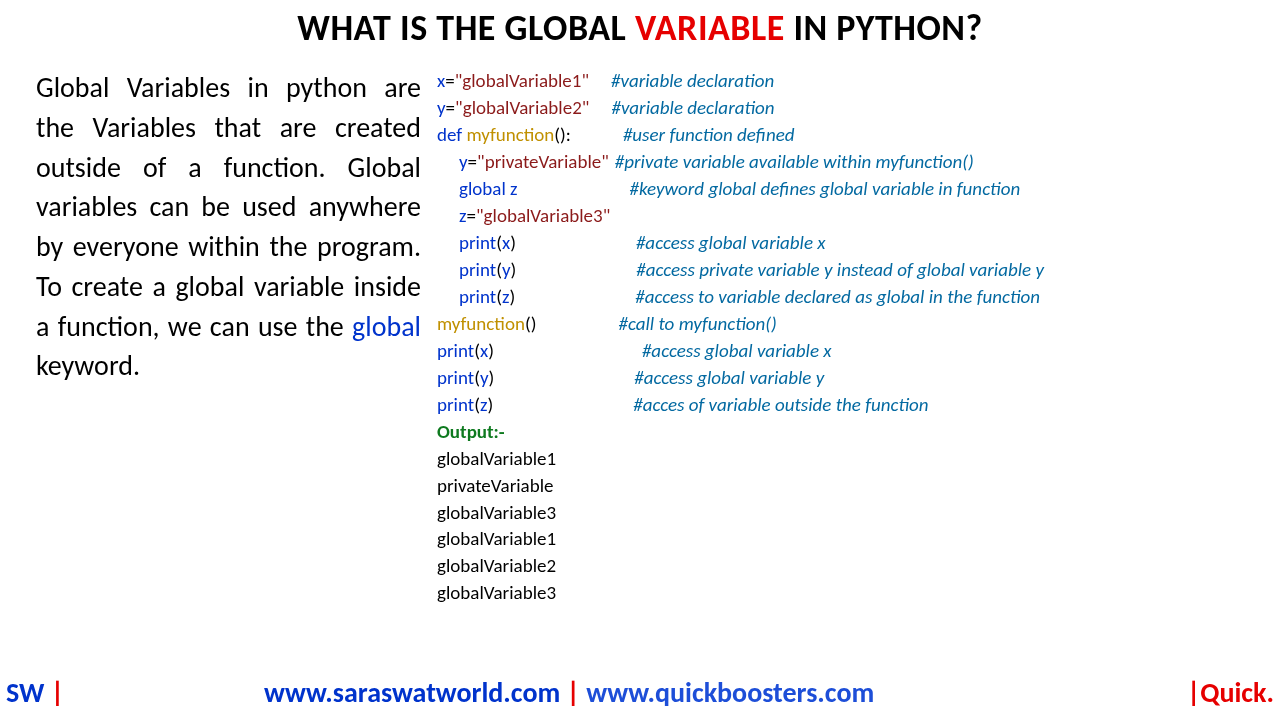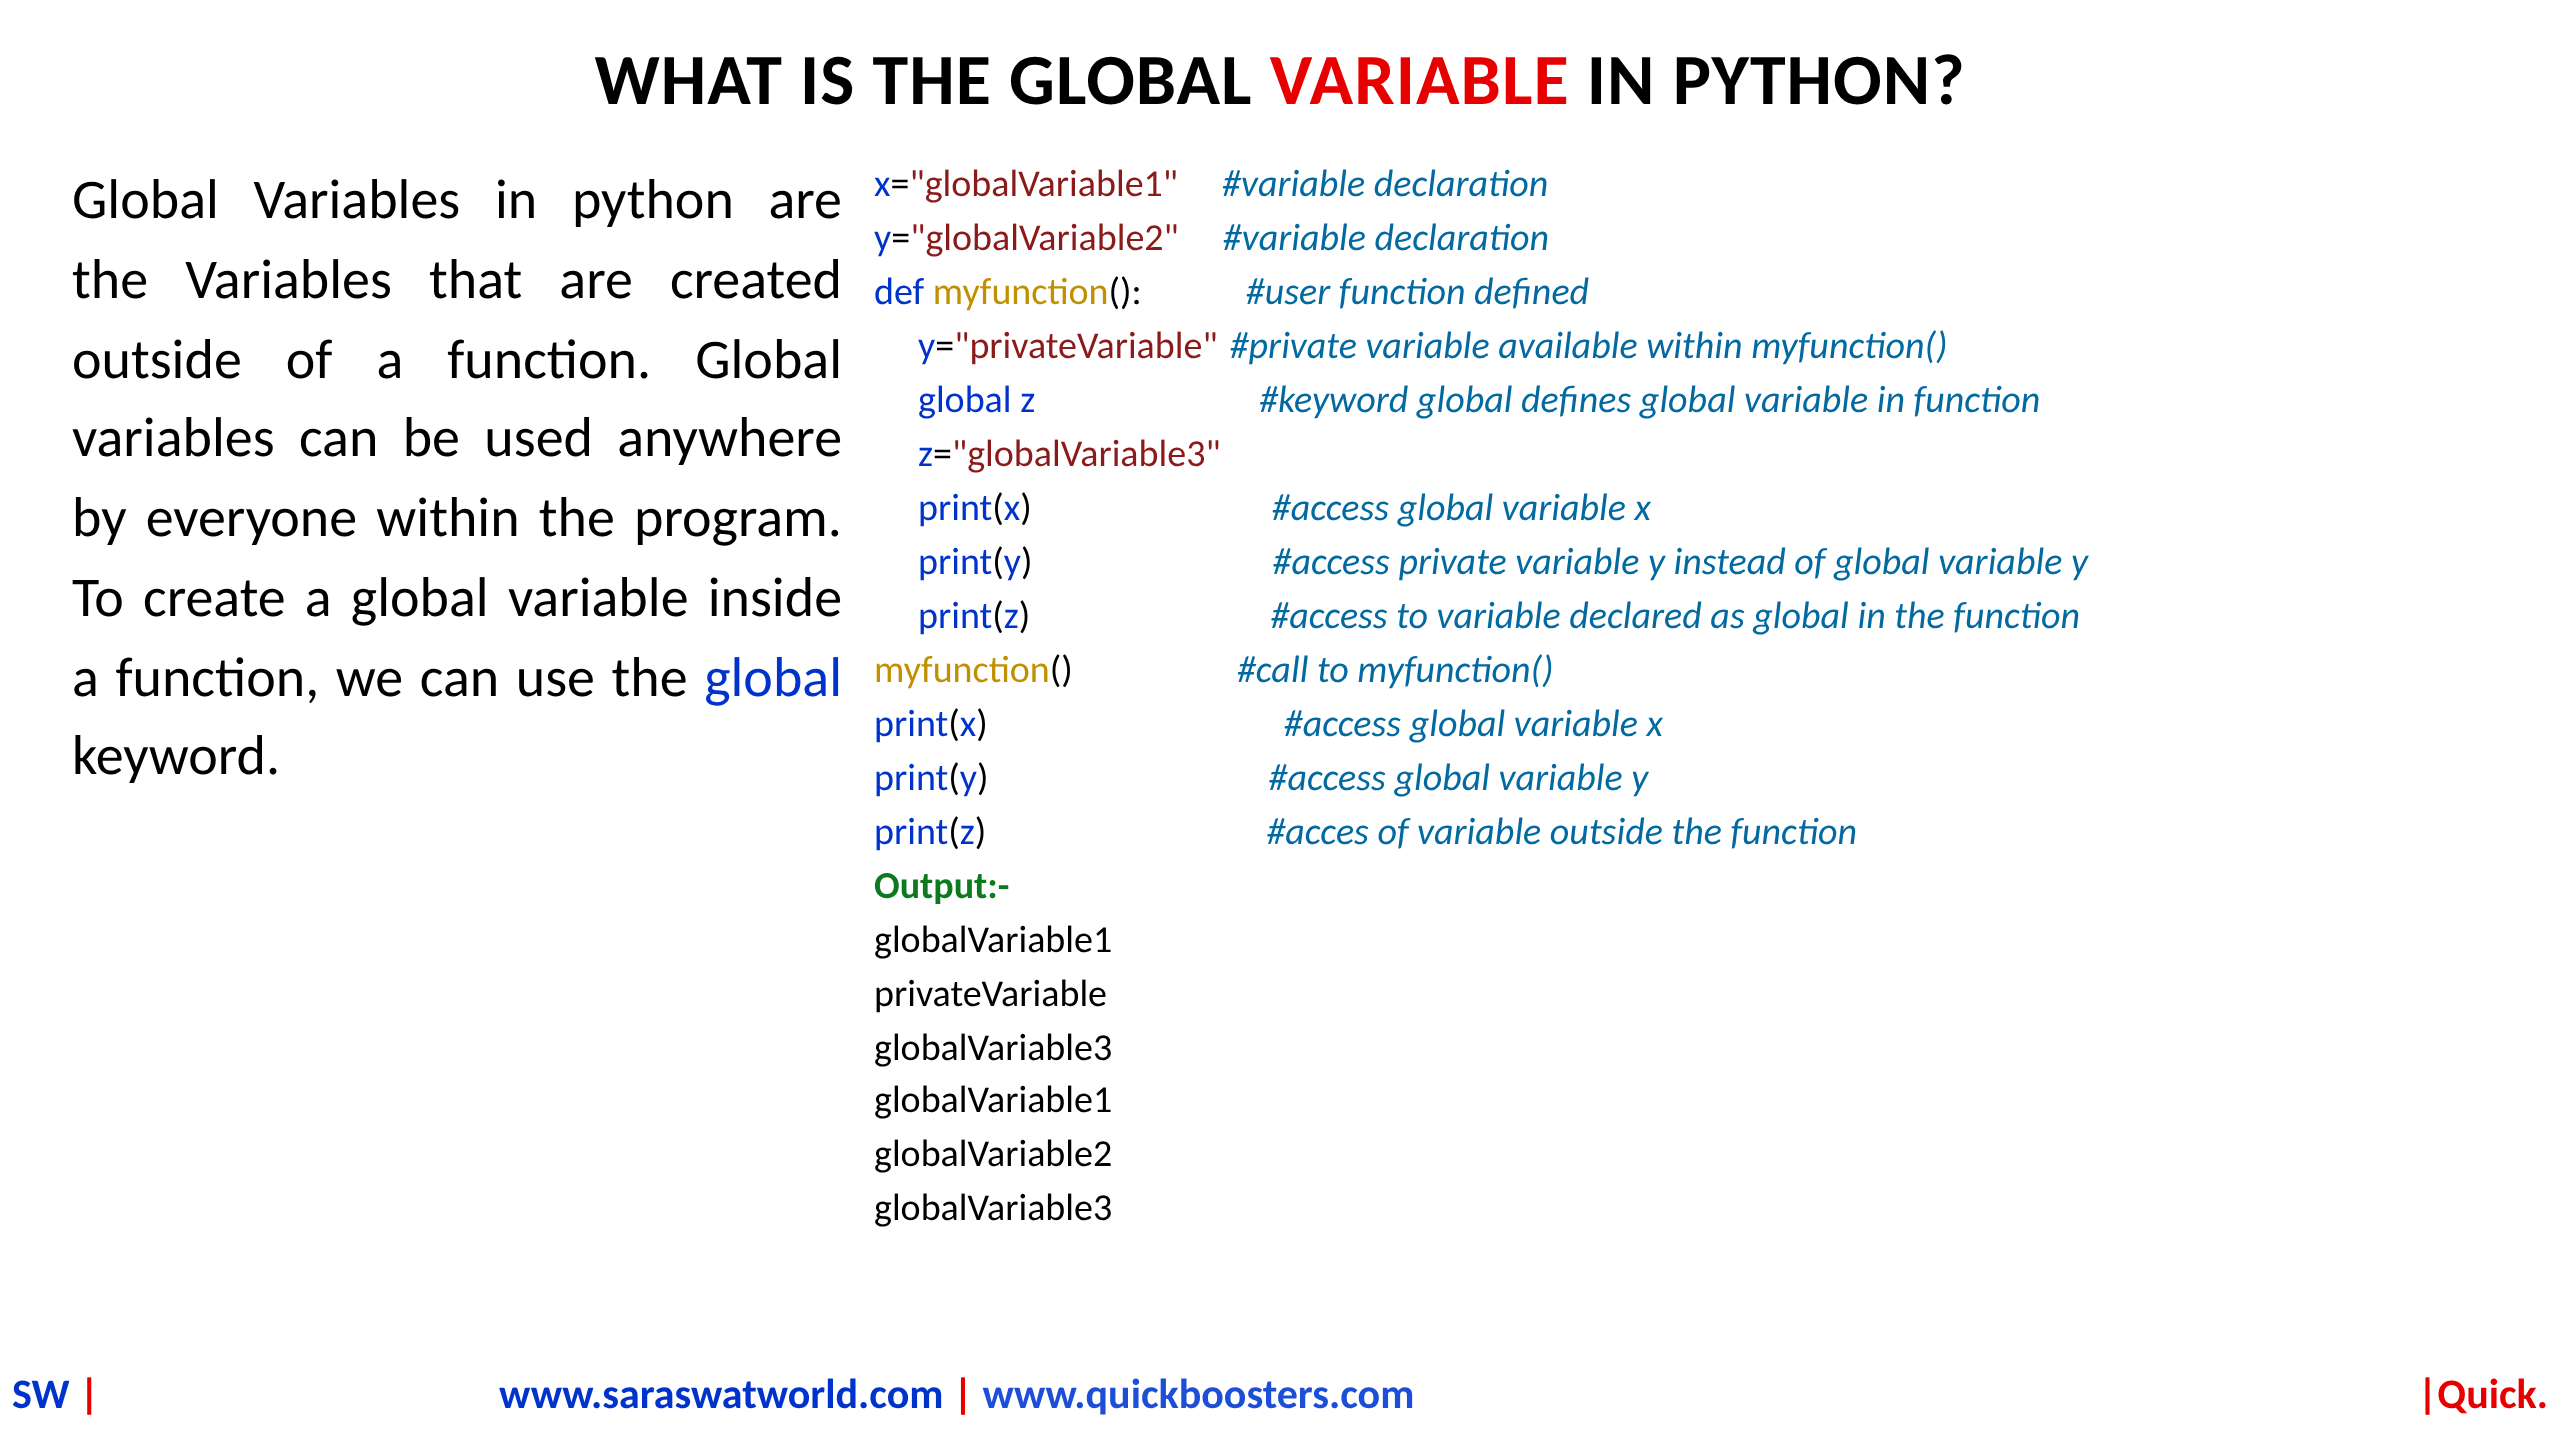--- a/index.html
+++ b/index.html
@@ -8,21 +8,21 @@
     height: 720px;
     background: #fff;
     font-family: Calibri, Arial, sans-serif;
     position: relative;
     overflow: hidden;
   }
   .title {
     text-align: center;
     font-size: 36px;
     font-weight: 700;
-    padding-top: 18px;
+    padding-top: 6px;
     letter-spacing: 0.5px;
   }
   .title .red { color: #e60000; }
   .content {
     display: flex;
     padding: 18px 24px 0 36px;
     justify-content: center;
   }
   .explain {
     width: 395px;
@@ -50,21 +50,21 @@
   .indent { display: inline-block; width: 22px; }
   .outhead { color: #0e7a1f; font-weight: 700; font-style: normal; }
   .outline { color: #000; }
   .gap { display: inline-block; }
   .footer {
     position: absolute;
     bottom: 10px;
     left: 0;
     width: 100%;
     display: flex;
-    font-size: 21px;
+    font-size: 28px;
     font-weight: 700;
     padding: 0 6px;
   }
   .footer .sw { color: #0033cc; }
   .footer .pipe { color: #e60000; }
   .footer .url1 { color: #0033cc; }
   .footer .url2 { color: #1d4ed8; }
   .footer .quick { color: #e60000; margin-left: auto; }
   .footer .spacer { flex: 0 0 200px; }
 </style>

